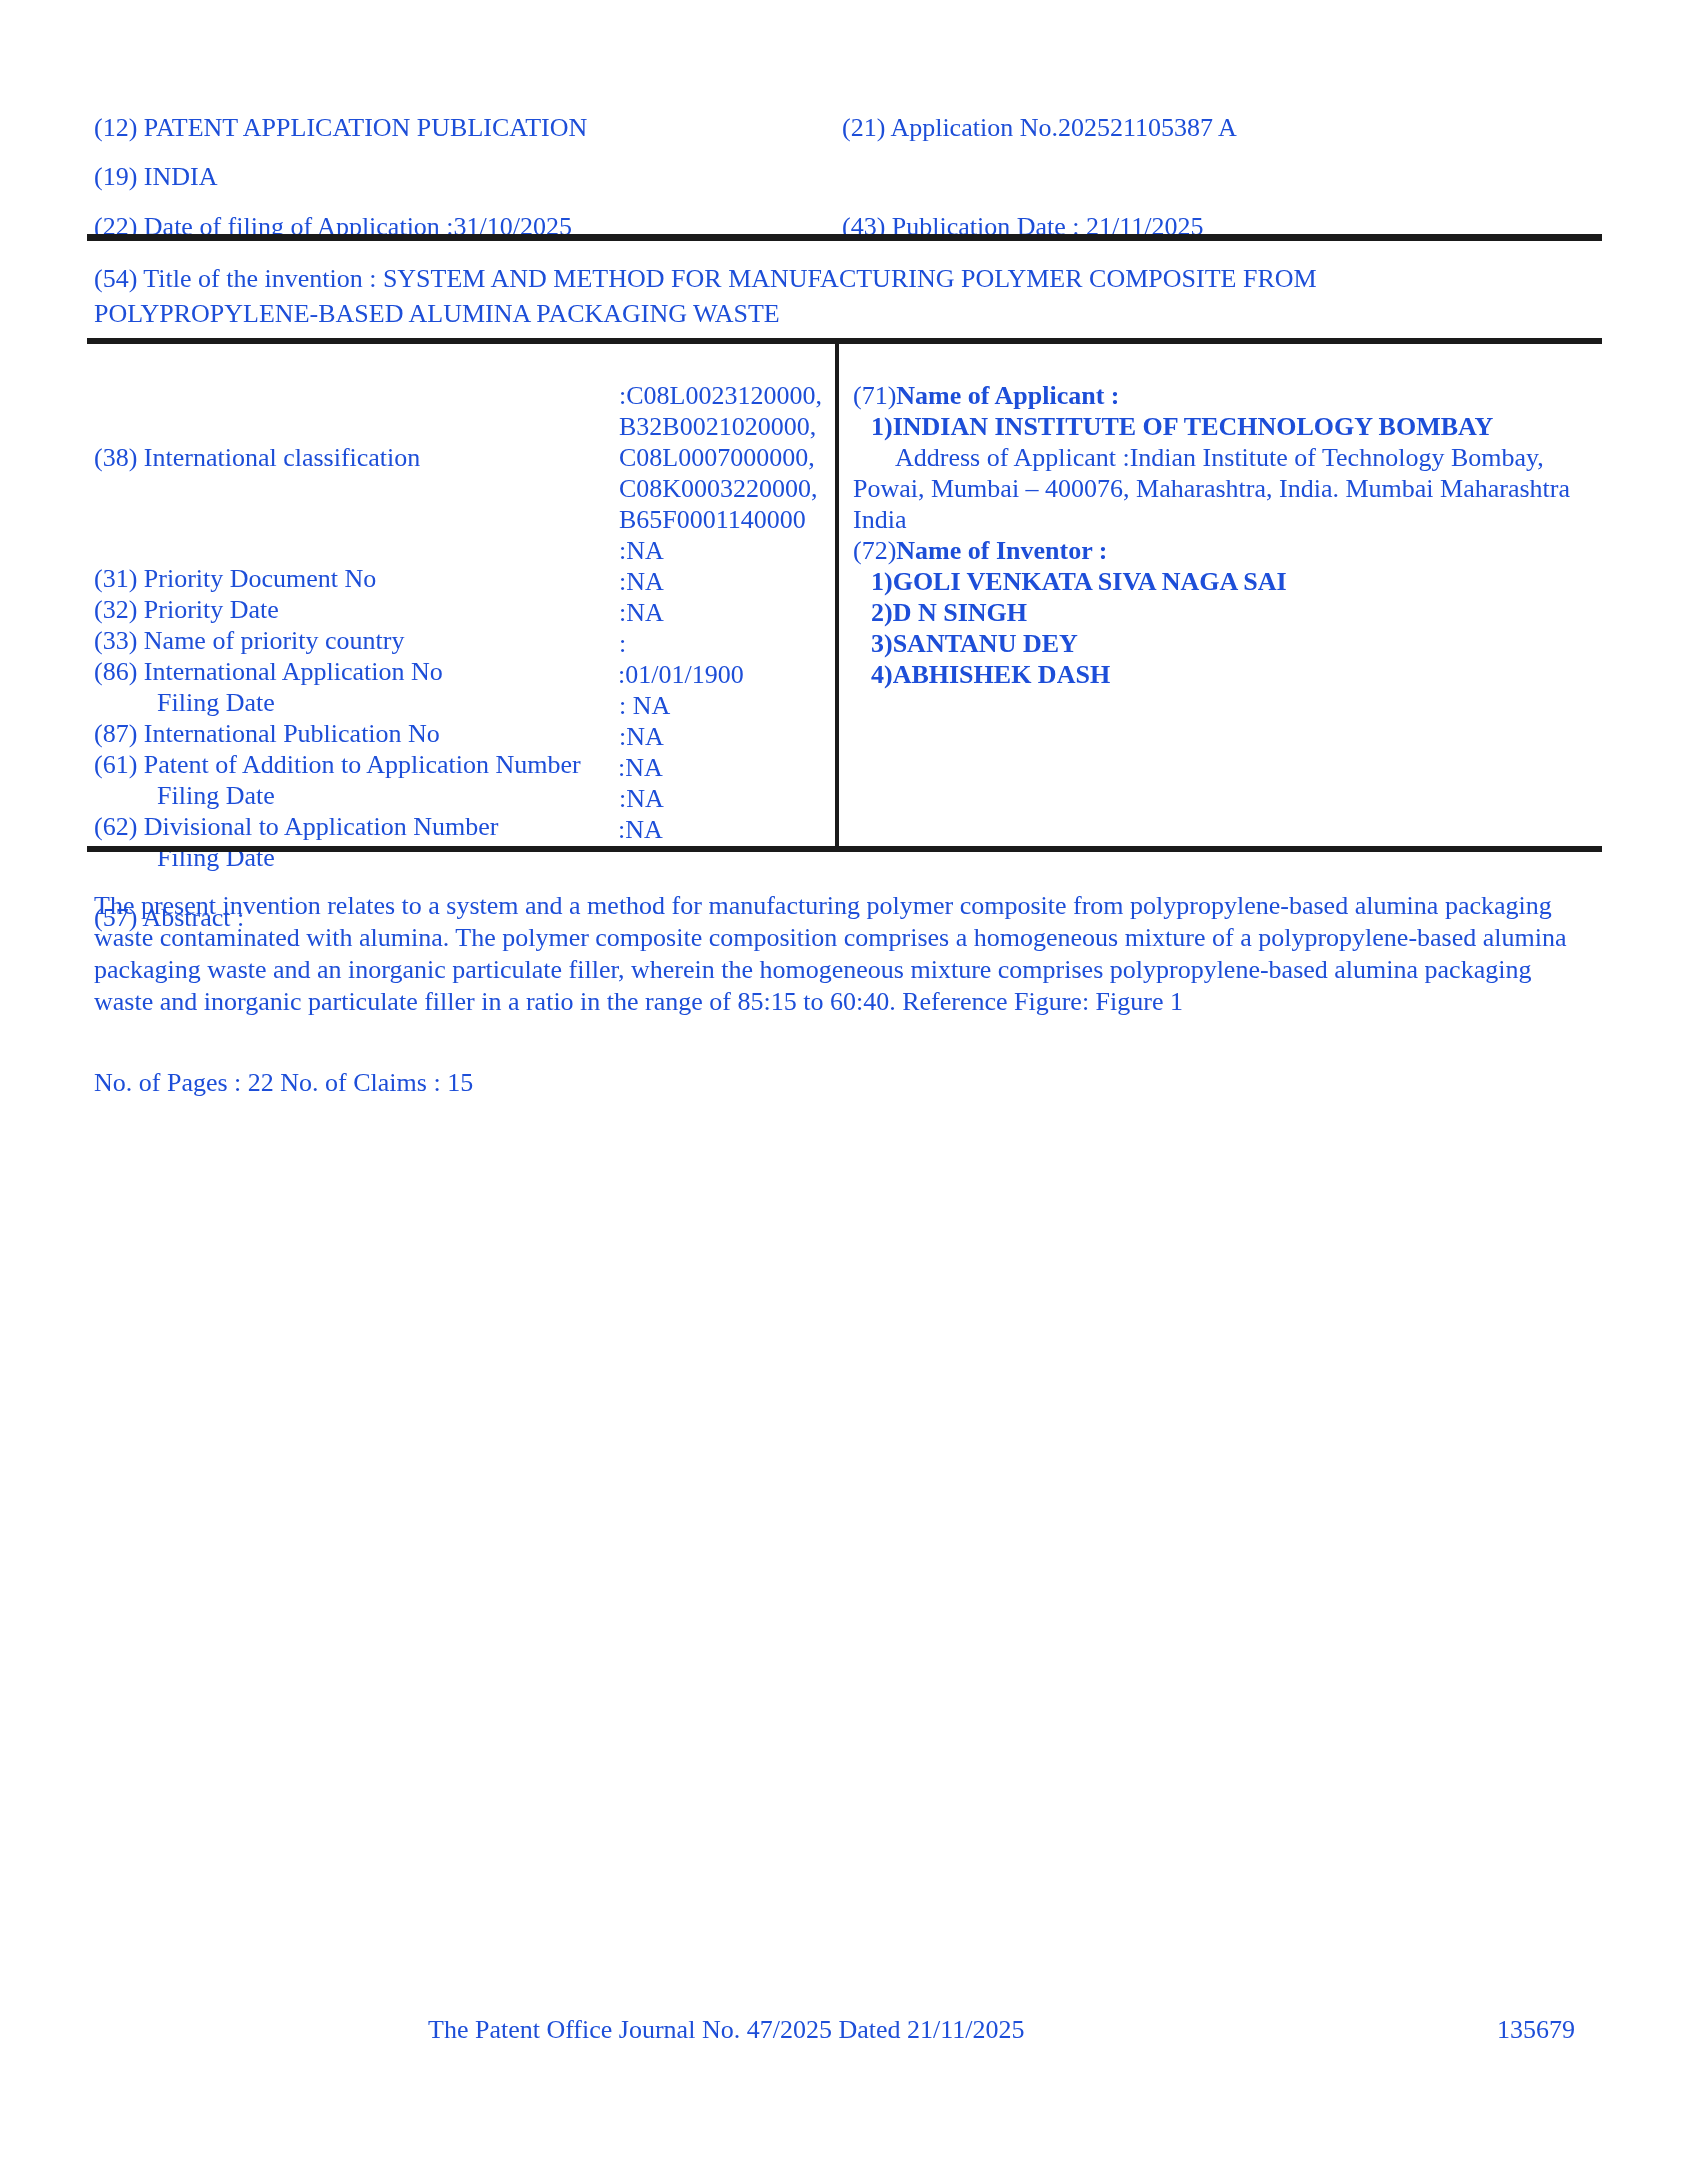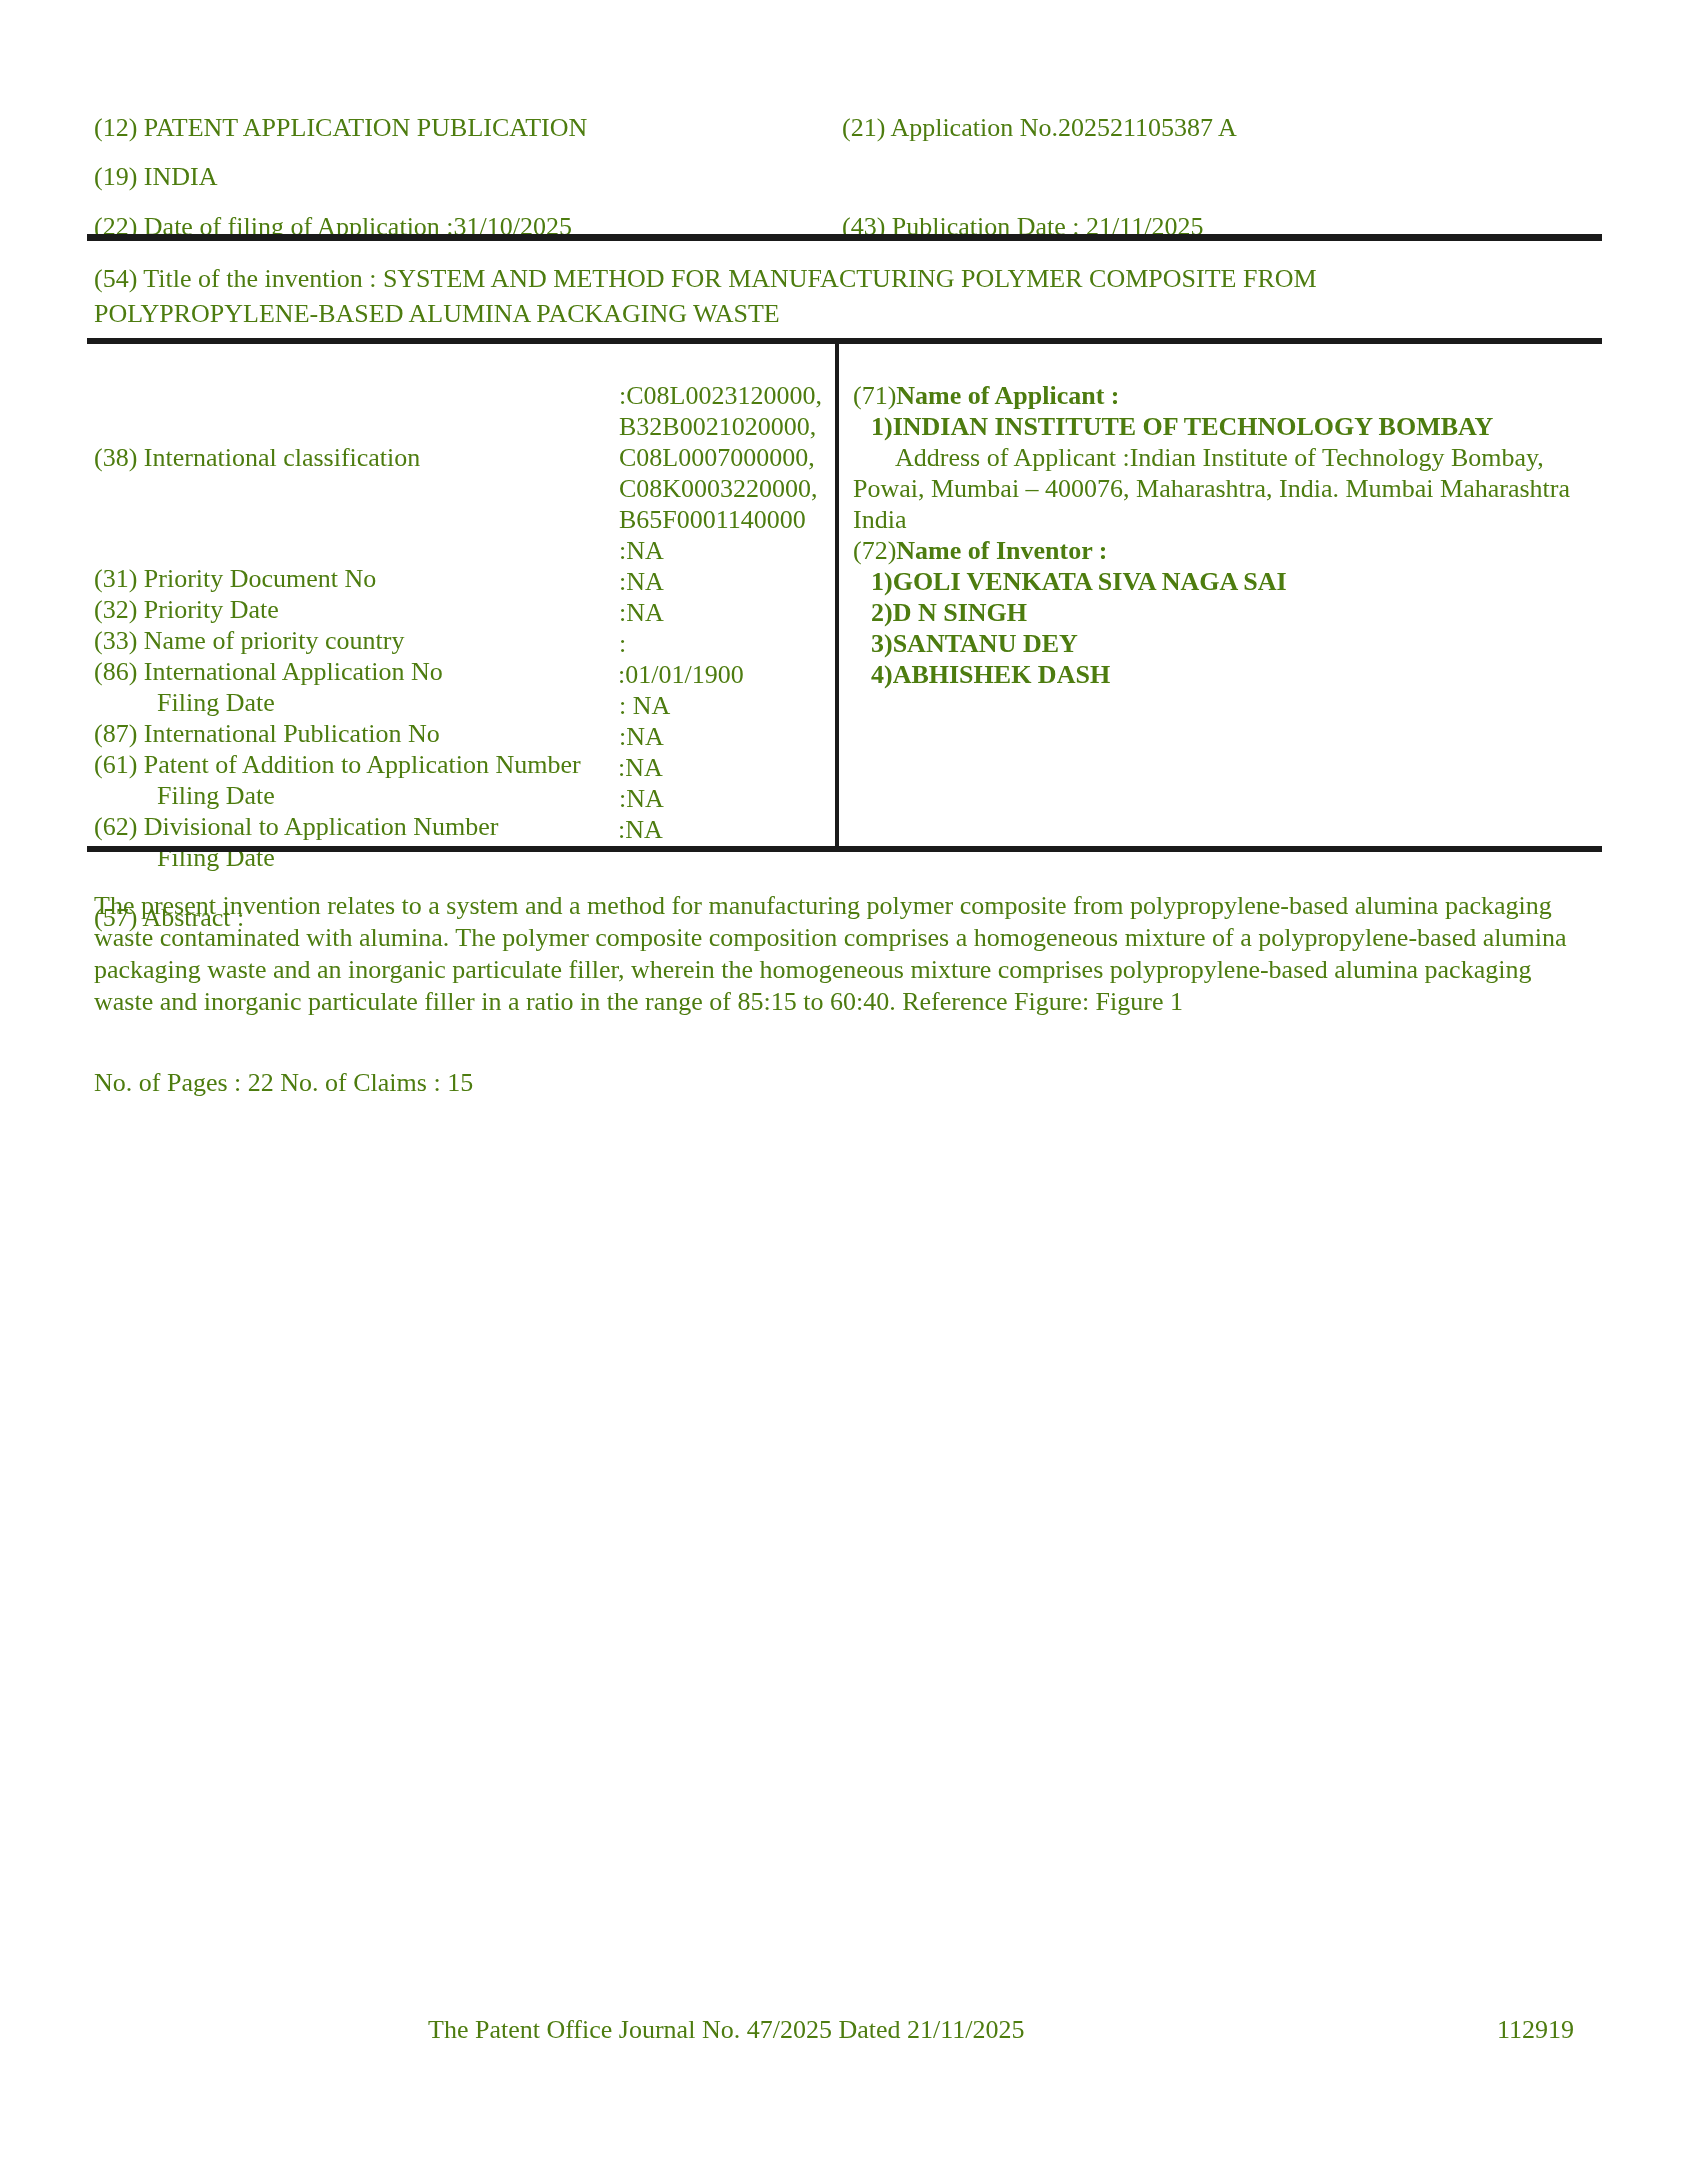--- a/index.html
+++ b/index.html
@@ -5,21 +5,21 @@
   html, body {
     margin: 0;
     padding: 0;
     background: #ffffff;
   }
   .page {
     position: relative;
     width: 1683px;
     height: 2178px;
     background: #ffffff;
-    color: #4d7c0f;
+    color: #1d4ed8;
     font-family: "Liberation Serif", "DejaVu Serif", serif;
     font-size: 26px;
     line-height: 31px;
     overflow: hidden;
   }
   .abs { position: absolute; white-space: nowrap; }
   .rule {
     position: absolute;
     left: 87px;
     width: 1515px;
@@ -175,16 +175,16 @@
     <div class="r-name">4)ABHISHEK DASH</div>
   </div>
 
   <div class="rule rule-abstract"></div>
 
   <div class="abs abstract-label">(57) Abstract :</div>
   <div class="abstract-text">The present invention relates to a system and a method for manufacturing polymer composite from polypropylene-based alumina packaging waste contaminated with alumina. The polymer composite composition comprises a homogeneous mixture of a polypropylene-based alumina packaging waste and an inorganic particulate filler, wherein the homogeneous mixture comprises polypropylene-based alumina packaging waste and inorganic particulate filler in a ratio in the range of 85:15 to 60:40. Reference Figure: Figure 1</div>
   <div class="abs pages-claims">No. of Pages : 22 No. of Claims : 15</div>
 
   <div class="abs footer-journal">The Patent Office Journal No. 47/2025 Dated 21/11/2025</div>
-  <div class="abs footer-pagenum">112919</div>
+  <div class="abs footer-pagenum">135679</div>
 
 </div>
 
 
 </body></html>

